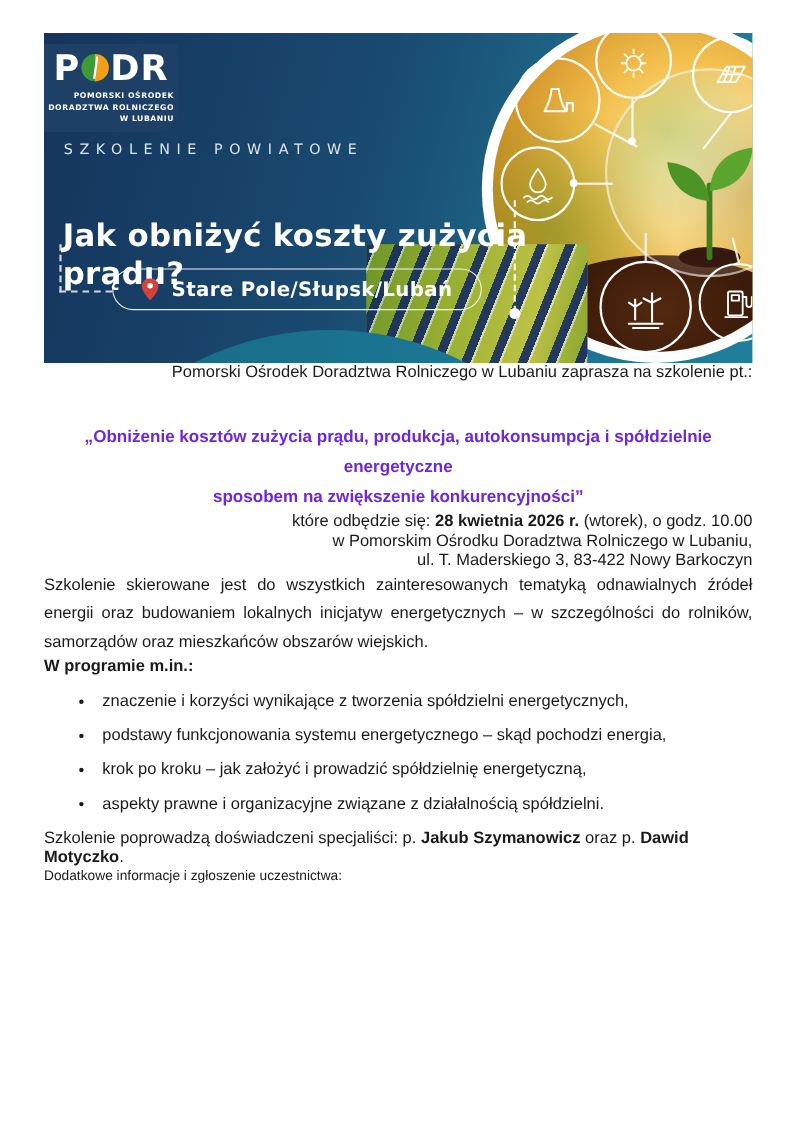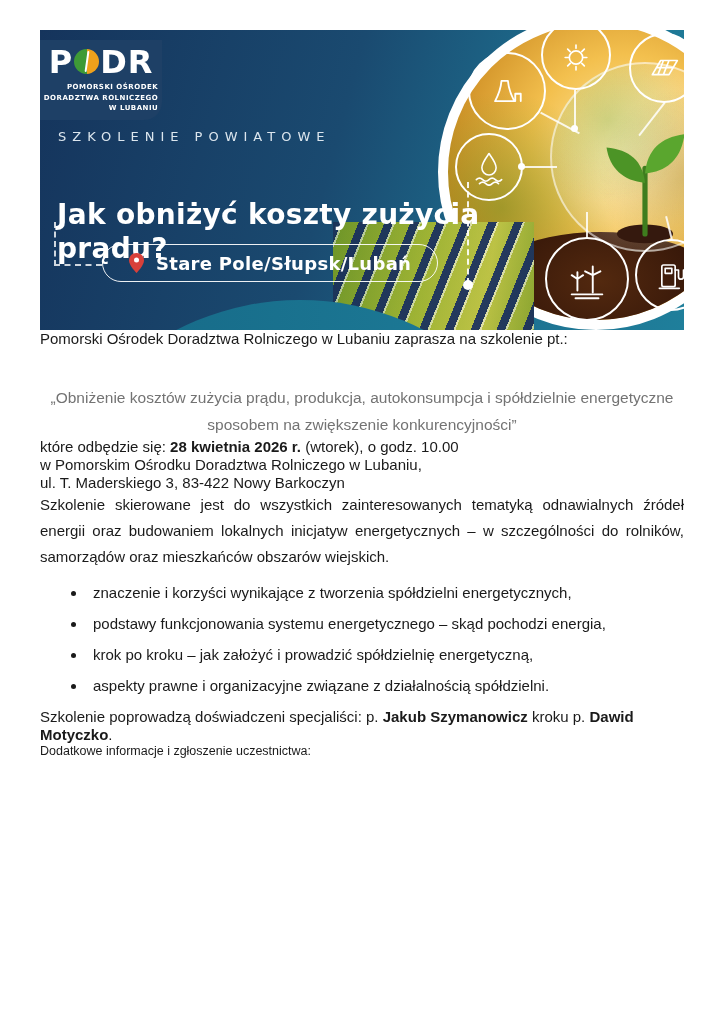--- a/index.html
+++ b/index.html
@@ -71,23 +71,23 @@
     border-left:2px dashed rgba(255,255,255,.8);border-bottom:2px dashed rgba(255,255,255,.8);}
   .pill{
     position:absolute;left:62px;top:214px;height:38px;z-index:6;box-sizing:border-box;
     display:inline-flex;align-items:center;gap:12px;padding:0 26px;
     border:1.5px solid rgba(255,255,255,.92);border-radius:20px;color:#fff;
   }
   .pill-text{font-size:18px;font-weight:700;letter-spacing:.3px;}
   
   .content{position:absolute;top:330px;left:40px;width:644px;font-size:15px;line-height:18px;}
   .content p{margin:0;}
-  .center{text-align:left;}
+  .center{text-align:right;}
   .intro{margin-top:12px;}
-  .course{margin-top:36px;color:#737373;font-weight:400;font-size:15.5px;line-height:27px;text-align:center;}
+  .course{margin-top:36px;color:#6d28d9;font-weight:700;font-size:15.5px;line-height:27px;text-align:center;}
   .course span{display:block;}
   .date-line{margin-top:20px;}
   .venue-line,.addr-line{margin-top:16px;}
   .desc{margin-top:24px;text-align:justify;line-height:26px;}
   .program-head{margin-top:12px;font-weight:700;}
   ul.program{margin:14px 0 0;padding:0 0 0 47px;}
   ul.program li{margin-bottom:13px;line-height:18px;padding-left:6px;}
   .speakers{margin-top:8px;}
   .note{margin-top:34px;font-weight:700;font-style:italic;line-height:26px;text-align:justify;}
   .contact-head{margin-top:22px;font-size:12.5px;line-height:15px;}
@@ -203,24 +203,25 @@
     <span>sposobem na zwiększenie konkurencyjności”</span>
   </div>
 
   <p class="date-line center"><span>które odbędzie się: </span><b>28 kwietnia 2026 r.</b><span> (wtorek), o godz. 10.00</span></p>
 
   <p class="venue-line center">w Pomorskim Ośrodku Doradztwa Rolniczego w Lubaniu,</p>
   <p class="addr-line center">ul. T. Maderskiego 3, 83-422 Nowy Barkoczyn</p>
 
   <p class="desc">Szkolenie skierowane jest do wszystkich zainteresowanych tematyką odnawialnych źródeł energii oraz budowaniem lokalnych inicjatyw energetycznych – w szczególności do rolników, samorządów oraz mieszkańców obszarów wiejskich.</p>
 
+  <p class="program-head">W programie m.in.:</p>
   <ul class="program">
     <li>znaczenie i korzyści wynikające z tworzenia spółdzielni energetycznych,</li>
     <li>podstawy funkcjonowania systemu energetycznego – skąd pochodzi energia,</li>
     <li>krok po kroku – jak założyć i prowadzić spółdzielnię energetyczną,</li>
     <li>aspekty prawne i organizacyjne związane z działalnością spółdzielni.</li>
   </ul>
 
-  <p class="speakers"><span>Szkolenie poprowadzą doświadczeni specjaliści: p. </span><b>Jakub Szymanowicz</b><span> kroku p. </span><b>Dawid Motyczko</b><span>.</span></p>
+  <p class="speakers"><span>Szkolenie poprowadzą doświadczeni specjaliści: p. </span><b>Jakub Szymanowicz</b><span> oraz p. </span><b>Dawid Motyczko</b><span>.</span></p>
 
 
   <p class="contact-head">Dodatkowe informacje i zgłoszenie uczestnictwa:</p>
 </div>
 
 </body></html>

